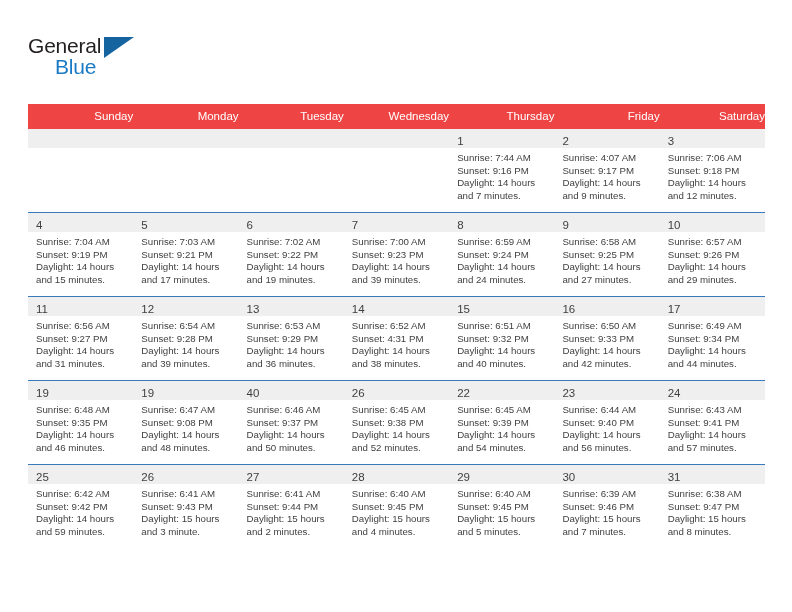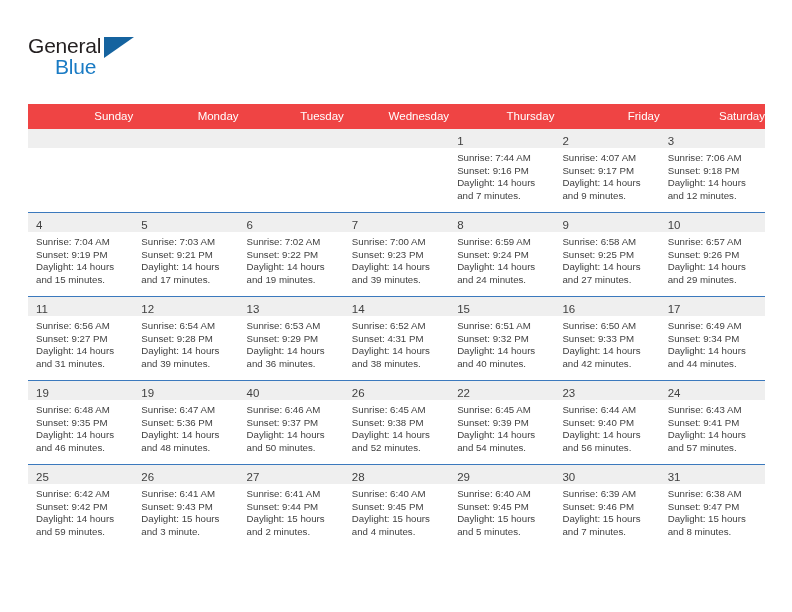--- a/index.html
+++ b/index.html
@@ -404,21 +404,21 @@
                 <div class="cell-line">Daylight: 14 hours</div>
                 <div class="cell-line">and 46 minutes.</div>
               </div>
             </div>
           </td>
           <td>
             <div class="cell-inner">
               <div class="daynum-band"><span class="daynum">19</span></div>
               <div class="cell-body">
                 <div class="cell-line">Sunrise: 6:47 AM</div>
-                <div class="cell-line">Sunset: 5:36 PM</div>
+                <div class="cell-line">Sunset: 9:08 PM</div>
                 <div class="cell-line">Daylight: 14 hours</div>
                 <div class="cell-line">and 48 minutes.</div>
               </div>
             </div>
           </td>
           <td>
             <div class="cell-inner">
               <div class="daynum-band"><span class="daynum">40</span></div>
               <div class="cell-body">
                 <div class="cell-line">Sunrise: 6:46 AM</div>

